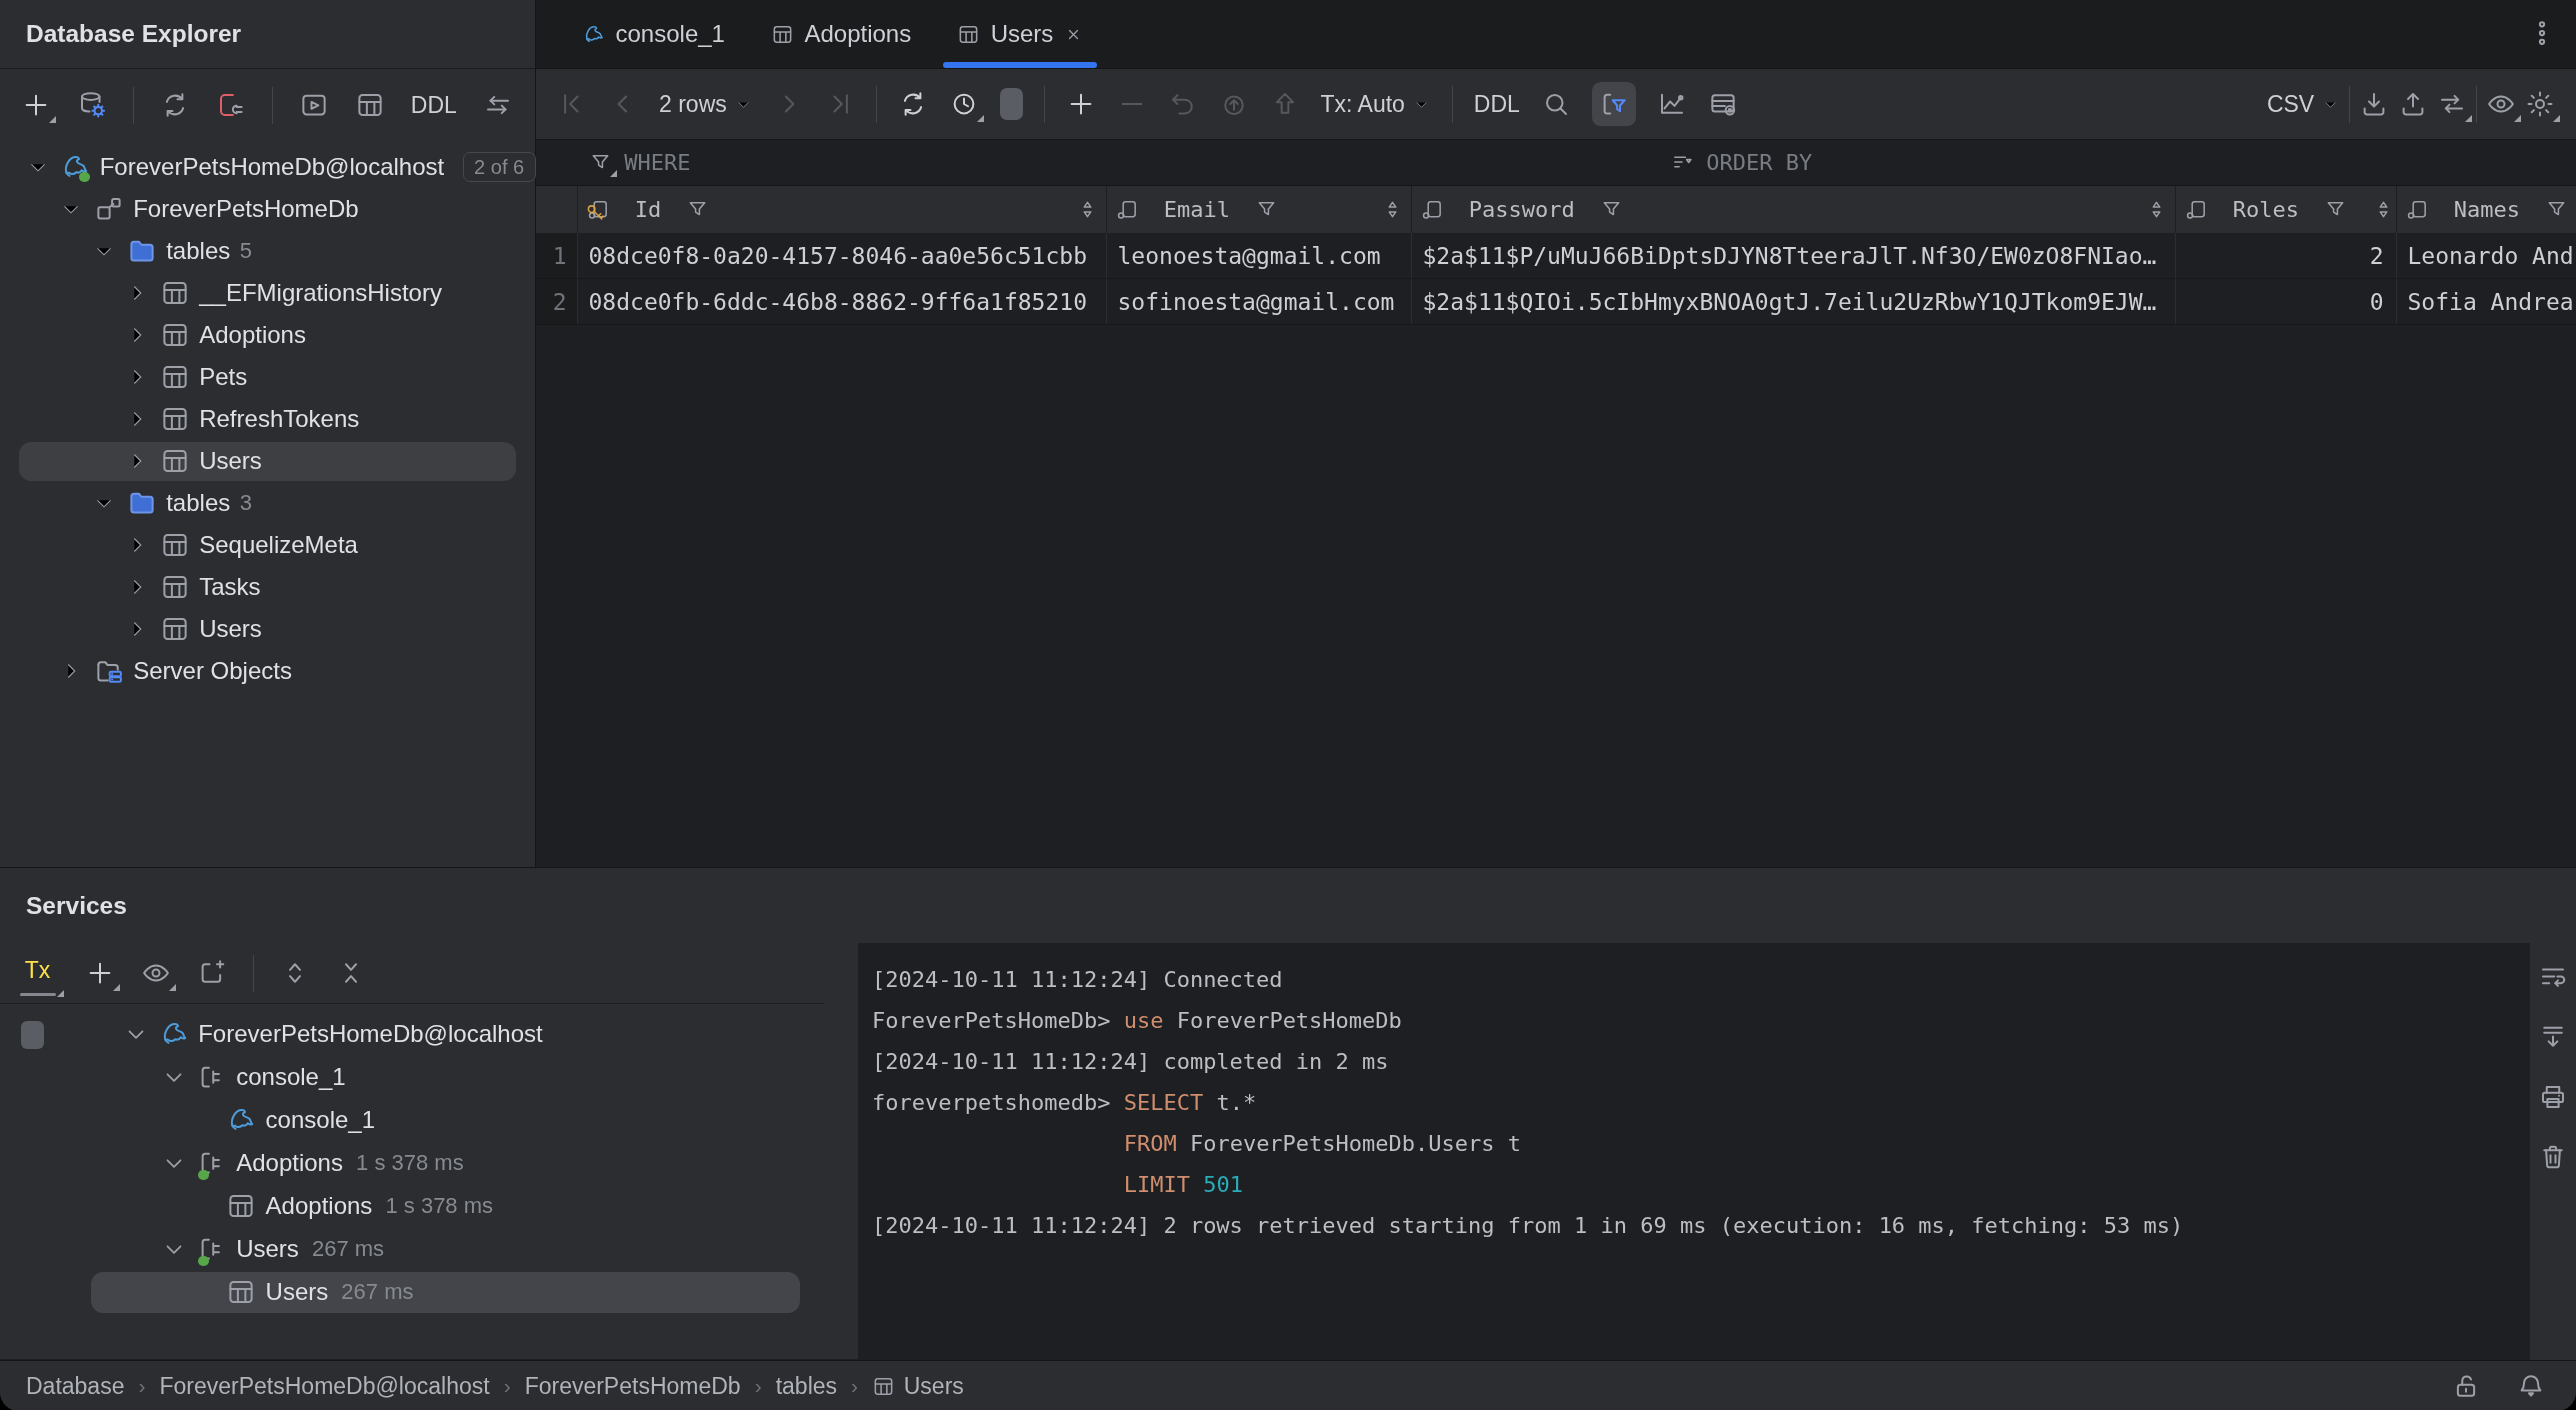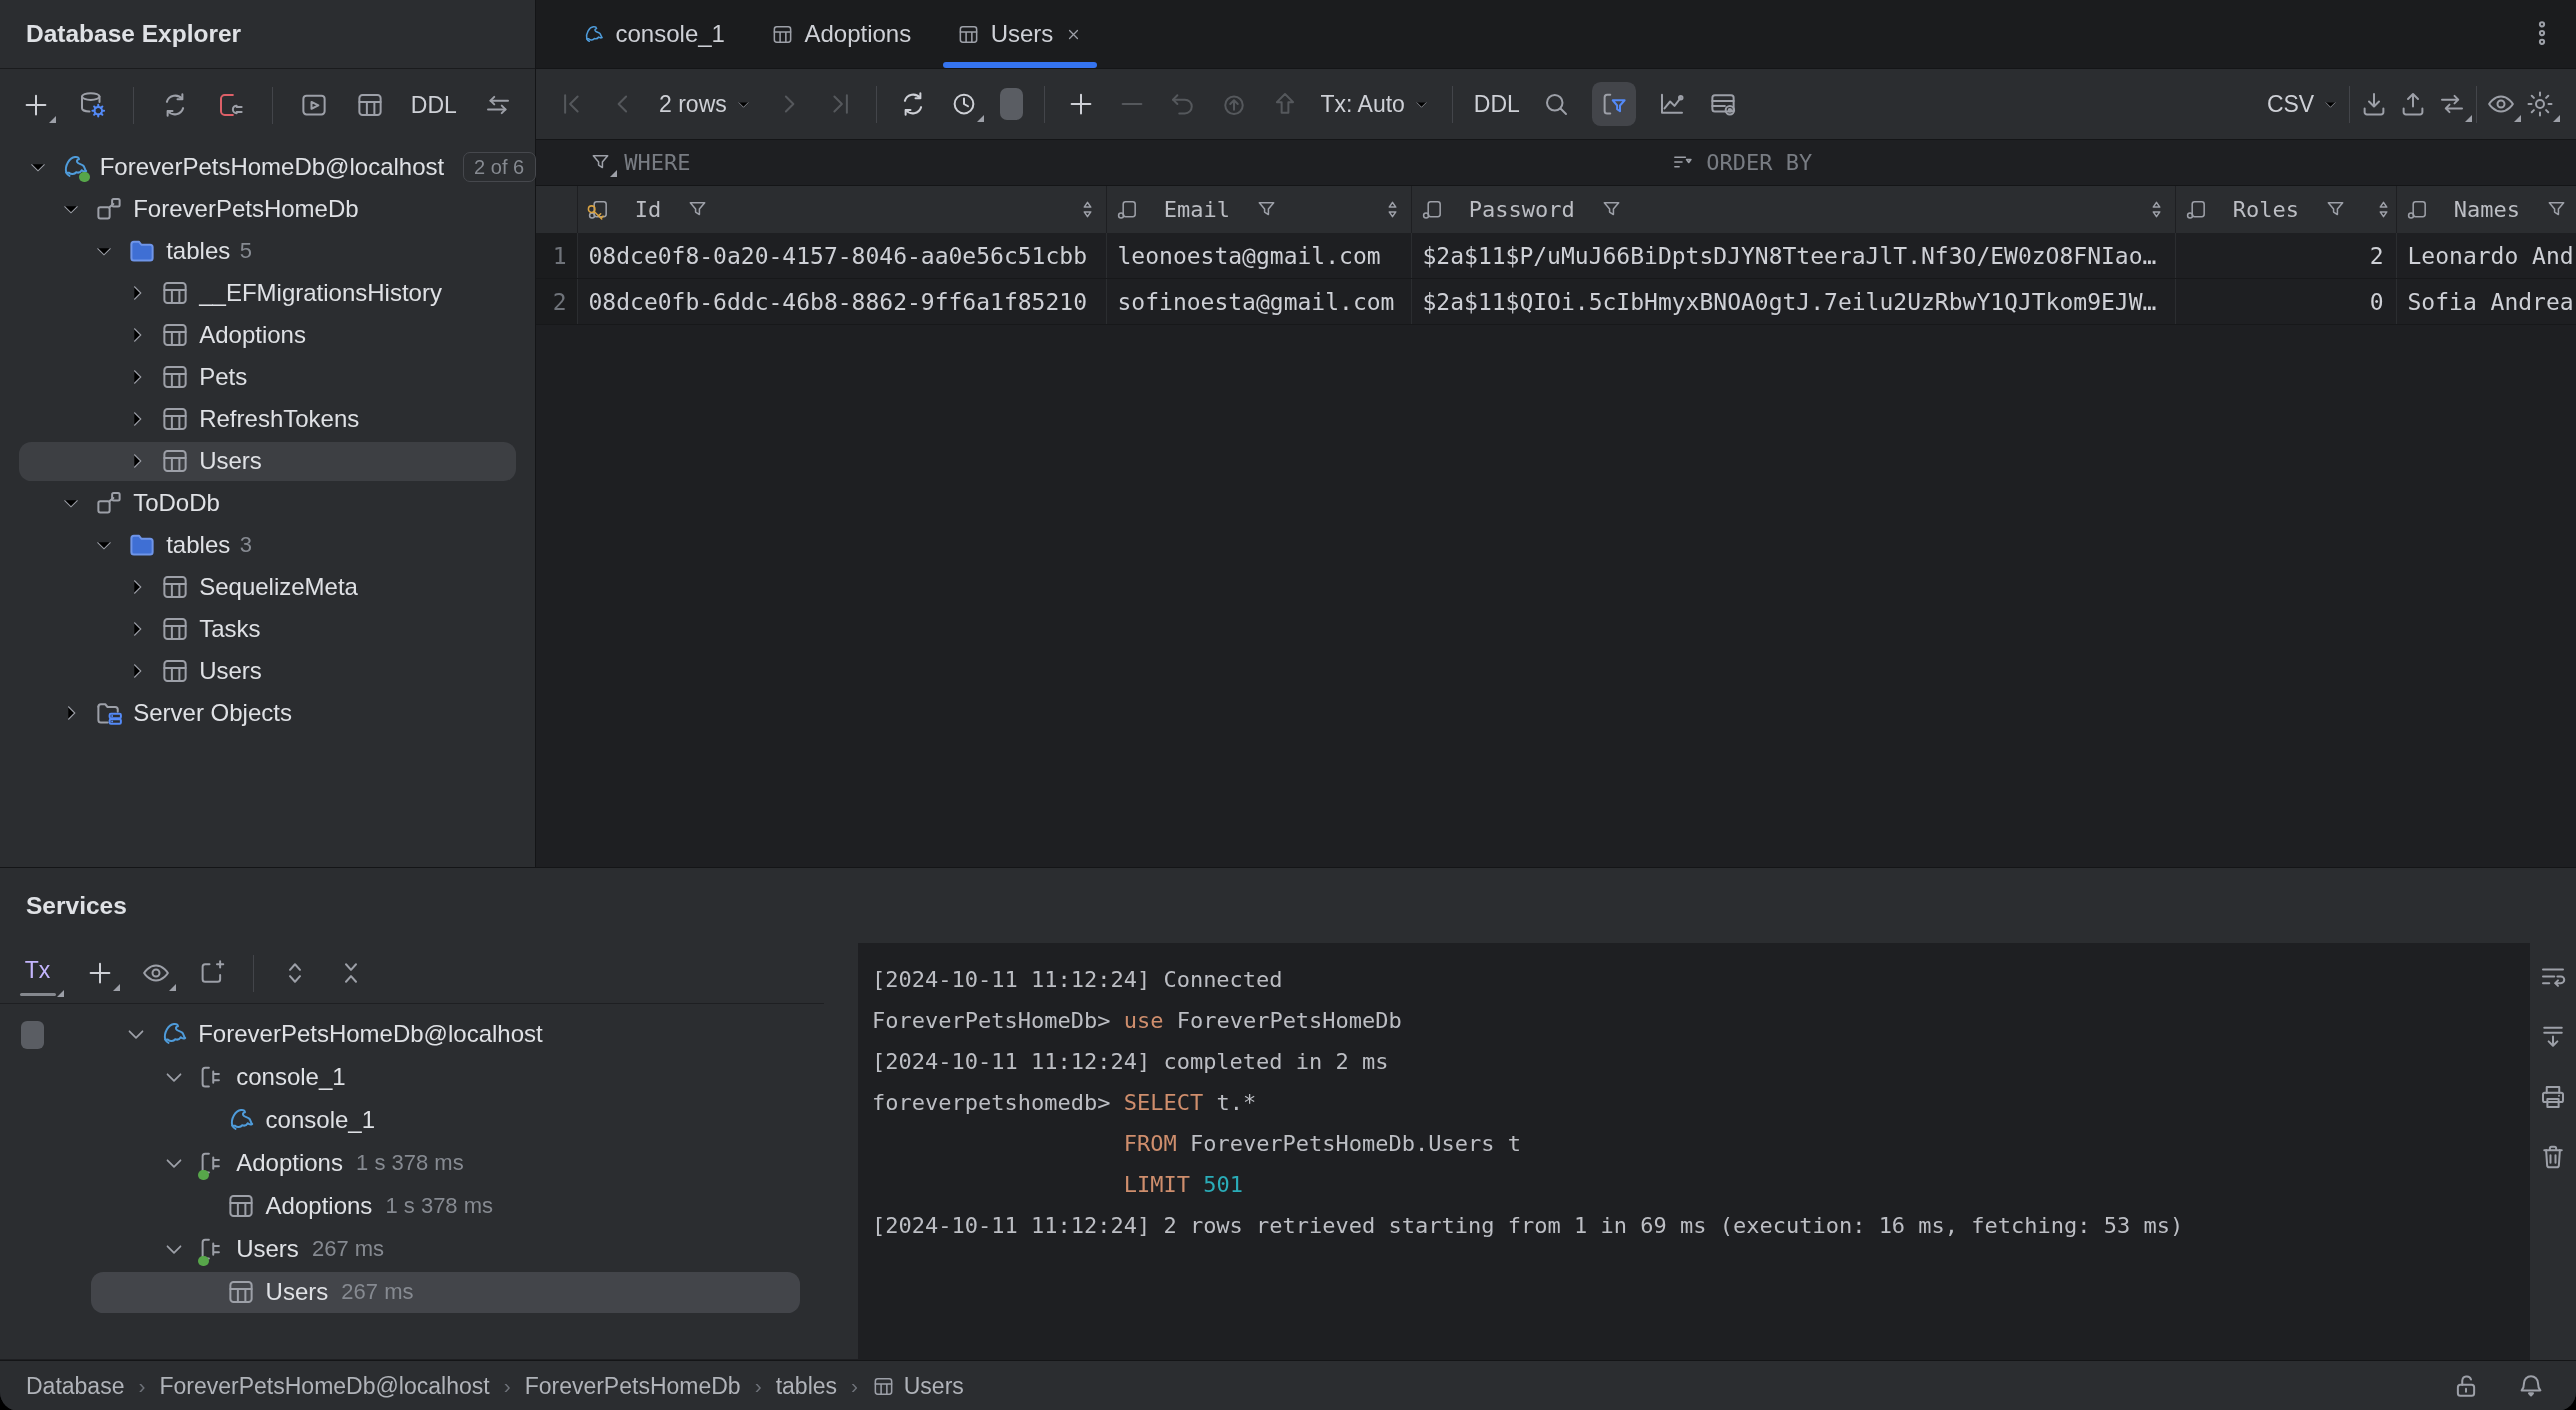--- a/index.html
+++ b/index.html
@@ -70,21 +70,21 @@
   .drow .gc.c-ro { padding-left:0; }
   .colbadge-blue * { stroke:#548af7; }
   .gold * { stroke:#d9a343; }
 
   
   #services { position:absolute; left:0; top:867px; width:2576px; height:492px; background:#2b2d30; border-top:0.9px solid #141517; }
   #services-header { height:75px; display:flex; align-items:center; padding-left:26px; }
   #services-header .title { font-size:24.5px; font-weight:700; }
   #services-left { position:absolute; left:0; top:75px; width:824px; height:417px; }
   #services-toolbar { height:61px; display:flex; align-items:center; gap:26px; padding-left:16px; border-bottom:0.9px solid #1e1f22; }
-  #tx-tab { font-size:23px; color:#c4b5fd; position:relative; padding:5.3px 8.8px 10.5px 8.8px; }
+  #tx-tab { font-size:23px; color:#fde047; position:relative; padding:5.3px 8.8px 10.5px 8.8px; }
   #tx-tab::before { content:""; position:absolute; left:3.5px; right:3.5px; bottom:-1.8px; height:3.5px; background:#85888e; border-radius:1.8px; }
   #services-tree { padding-top:8.8px; position:relative; }
   .srow { height:43px; display:flex; align-items:center; gap:9.6px; position:relative; font-size:24px; color:#dfe1e5; white-space:nowrap; }
   .srow.selected::before { content:""; position:absolute; left:91px; right:24.5px; top:0.9px; bottom:0.9px; background:#43454a; border-radius:12.3px; }
   .srow > * { position:relative; }
   .ttime { color:#868a91; font-size:22px; margin-left:3.5px; }
   .svc-square { position:absolute; left:21px; top:8px; width:23px; height:28px; border-radius:6.1px; background:#5a5d63; }
 
   #console { position:absolute; left:858px; top:75px; width:1704px; height:417px; background:#1e1f22;
     font-family:"DejaVu Sans Mono", monospace; font-size:22px; color:#bcbec4; padding:16px 0 0 14px; }
@@ -417,29 +417,20 @@
         <span>RefreshTokens</span>
       </div>
       <div class="trow selected" style="padding-left:124px">
         <svg class="chev" viewBox="0 0 30 30" width="26" height="26">
             <use href="#chev-r"></use>
           </svg>
         <svg class="ic" viewBox="0 0 34 34" width="30" height="30">
             <use href="#table"></use>
           </svg>
         <span>Users</span>
-      </div>
-      <div class="trow" style="padding-left:58px">
-        <svg class="chev" viewBox="0 0 30 30" width="26" height="26">
-            <use href="#chev-d"></use>
-          </svg>
-        <svg class="ic" viewBox="0 0 34 34" width="30" height="30">
-            <use href="#schema"></use>
-          </svg>
-        <span>ToDoDb</span>
       </div>
       <div class="trow" style="padding-left:91px">
         <svg class="chev" viewBox="0 0 30 30" width="26" height="26">
             <use href="#chev-d"></use>
           </svg>
         <svg class="ic" viewBox="0 0 34 34" width="30" height="30">
             <use href="#folder"></use>
           </svg>
         <span>tables</span>
         <span class="tcount">3</span>

